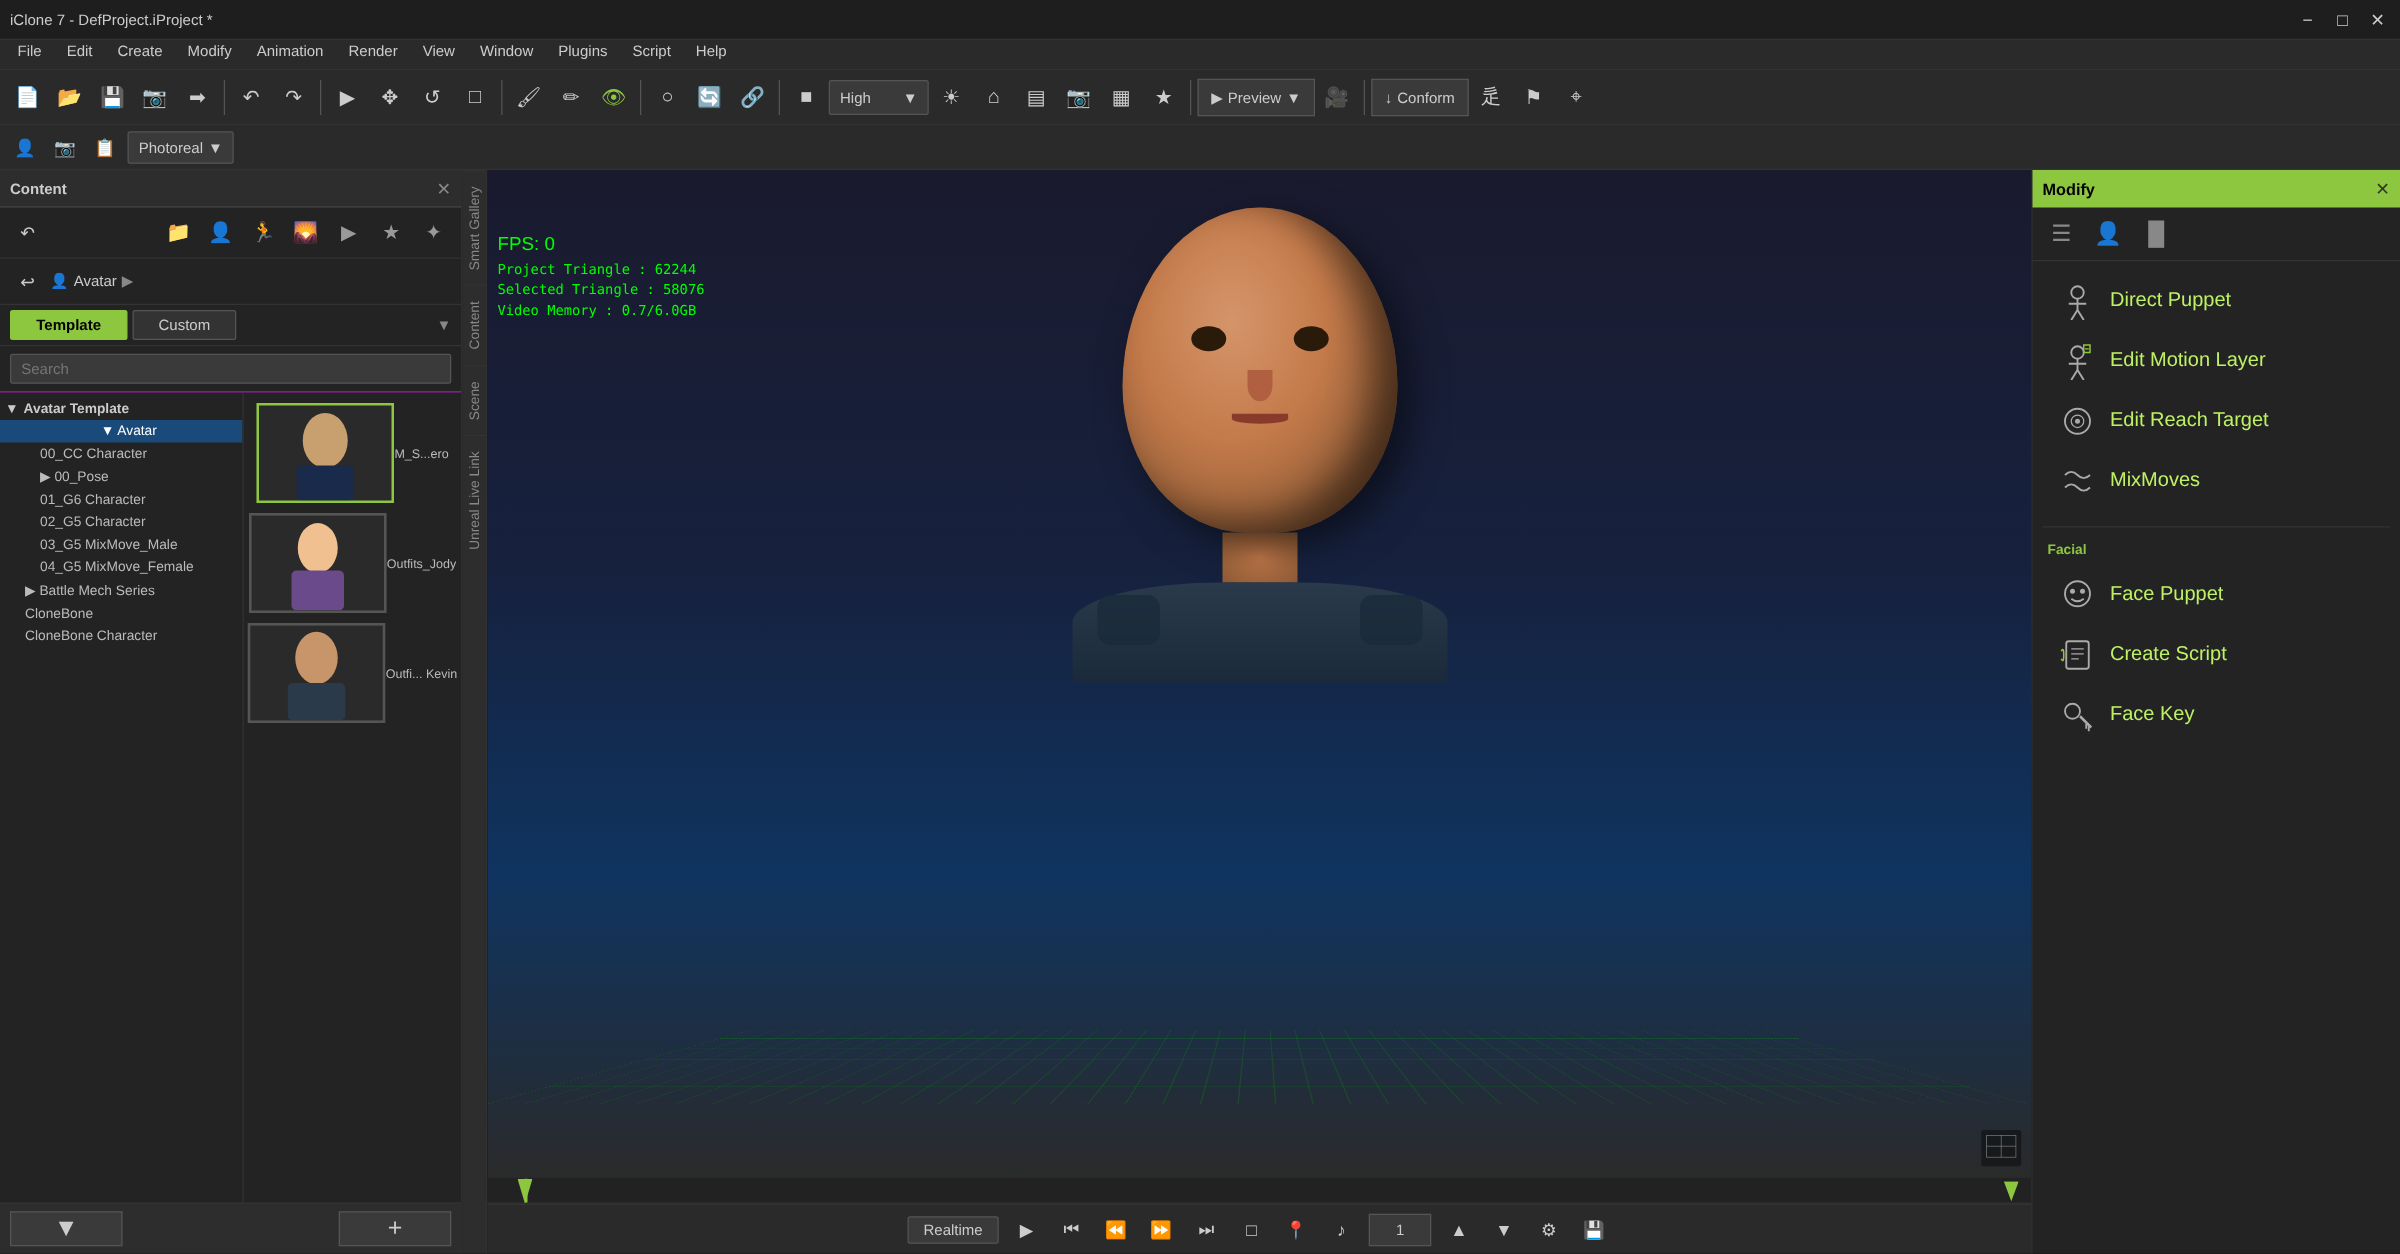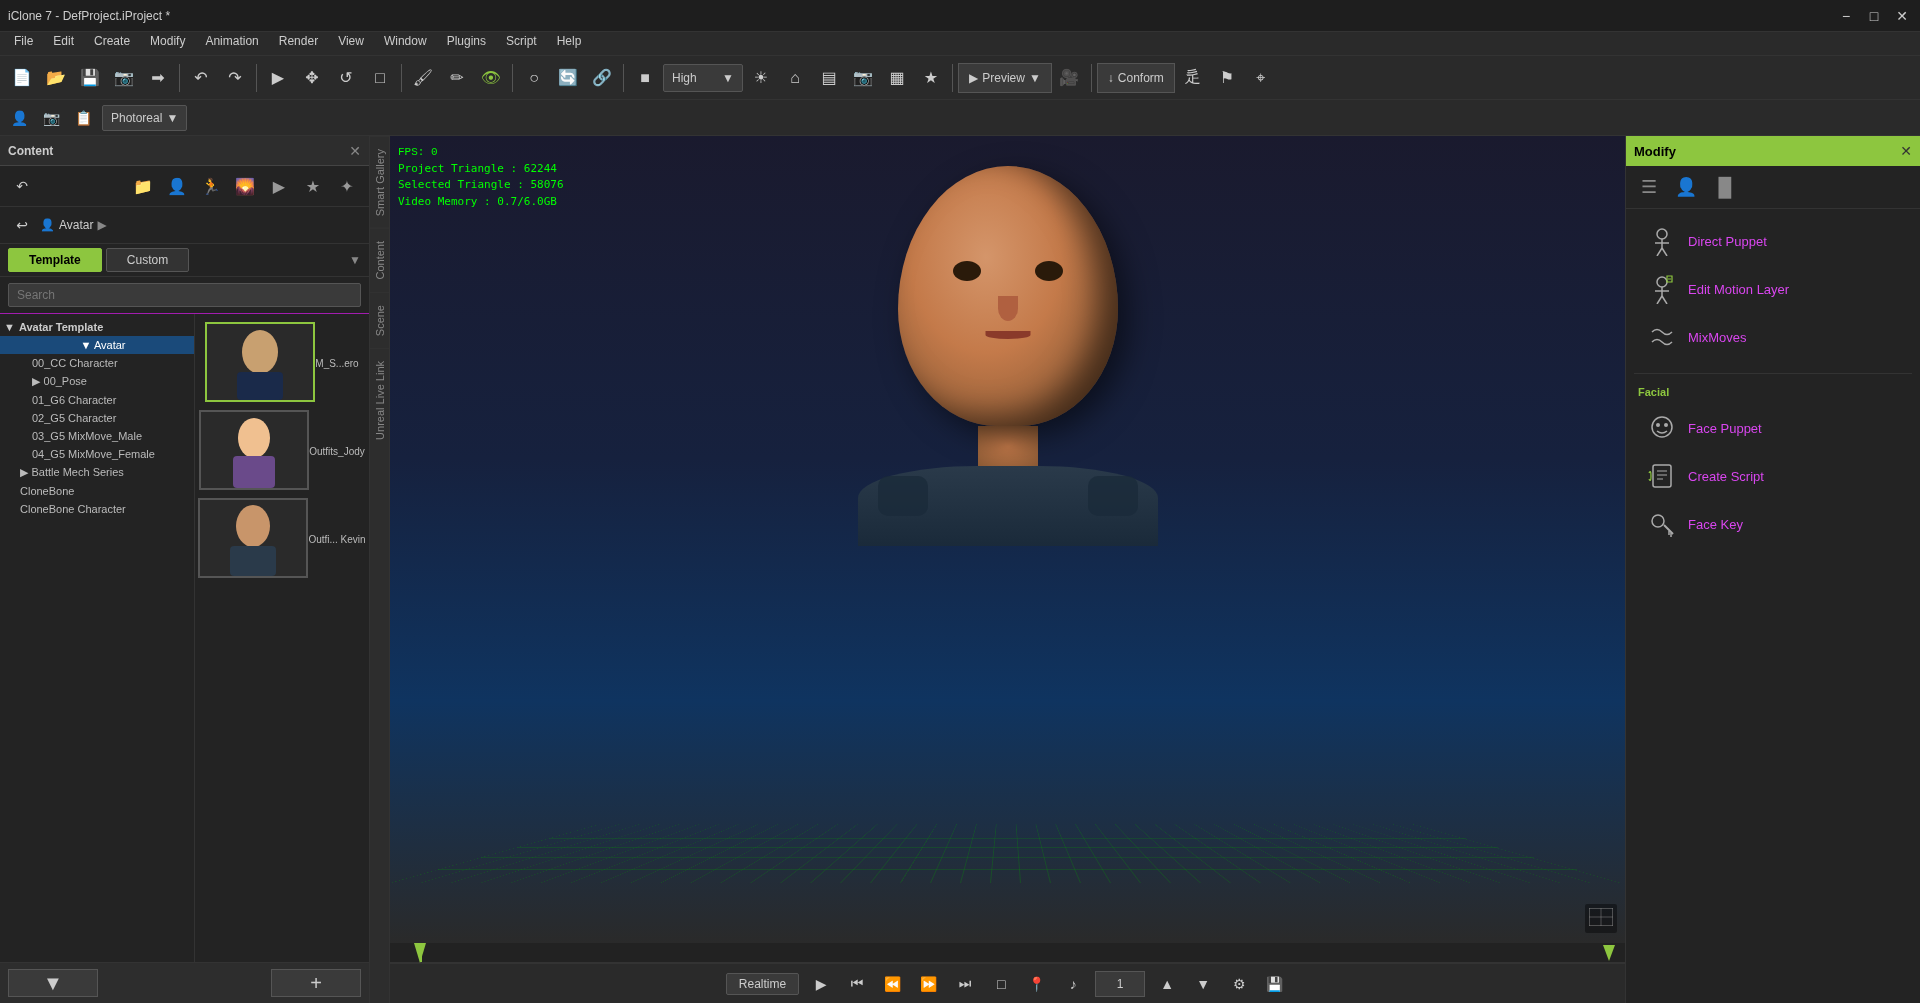--- a/index.html
+++ b/index.html
@@ -580,36 +580,36 @@
     .modify-item-icon {
       width: 32px;
       height: 32px;
       display: flex;
       align-items: center;
       justify-content: center;
       color: #aaa;
       font-size: 20px;
     }
     .modify-item-text {
-      color: #d946ef;
-      font-size: 13px;
+      color: #bef264;
+      font-size: 16px;
     }
     .modify-divider {
       height: 1px;
       background: #333;
       margin: 4px 8px;
     }
 
     
     ::-webkit-scrollbar { width: 6px; height: 6px; }
     ::-webkit-scrollbar-track { background: #1a1a1a; }
     ::-webkit-scrollbar-thumb { background: #555; border-radius: 3px; }
 
     
-    .fps-text { color: #00ff00; font-family: Liberation Mono, monospace; font-size: 11px; }
+    .fps-text { color: #00ff00; font-family: Liberation Sans, sans-serif; font-size: 15px; margin-top: 41px; }
     .info-text { color: #00ff00; font-family: monospace; font-size: 11px; }
 
     
     .conform-btn {
       display: flex;
       align-items: center;
       gap: 4px;
       background: #3a3a3a;
       border: 1px solid #555;
       color: #ccc;
@@ -932,20 +932,30 @@
             <line x1="8" y1="17" x2="22" y2="17" stroke="#aaa" stroke-width="1.5"></line>
             <line x1="15" y1="22" x2="10" y2="30" stroke="#aaa" stroke-width="1.5"></line>
             <line x1="15" y1="22" x2="20" y2="30" stroke="#aaa" stroke-width="1.5"></line>
             <path d="M20 2 L25 2 L25 8 L20 8 Z" fill="none" stroke="#8dc63f" stroke-width="1.2"></path>
             <line x1="21" y1="5" x2="24" y2="5" stroke="#8dc63f" stroke-width="1"></line>
           </svg>
         </div>
         <span class="modify-item-text">Edit Motion Layer</span>
       </div>
 
+      <div class="modify-item">
+        <div class="modify-item-icon">
+          <svg width="30" height="30">
+            <circle cx="15" cy="15" r="10" fill="none" stroke="#aaa" stroke-width="1.5"></circle>
+            <circle cx="15" cy="15" r="5" fill="none" stroke="#aaa" stroke-width="1"></circle>
+            <circle cx="15" cy="15" r="2" fill="#aaa"></circle>
+          </svg>
+        </div>
+        <span class="modify-item-text">Edit Reach Target</span>
+      </div>
 
       <div class="modify-item">
         <div class="modify-item-icon">
           <svg width="30" height="30">
             <path d="M5 10 Q10 5 15 10 Q20 15 25 10" fill="none" stroke="#aaa" stroke-width="1.5"></path>
             <path d="M5 20 Q10 15 15 20 Q20 25 25 20" fill="none" stroke="#aaa" stroke-width="1.5"></path>
           </svg>
         </div>
         <span class="modify-item-text">MixMoves</span>
       </div>

